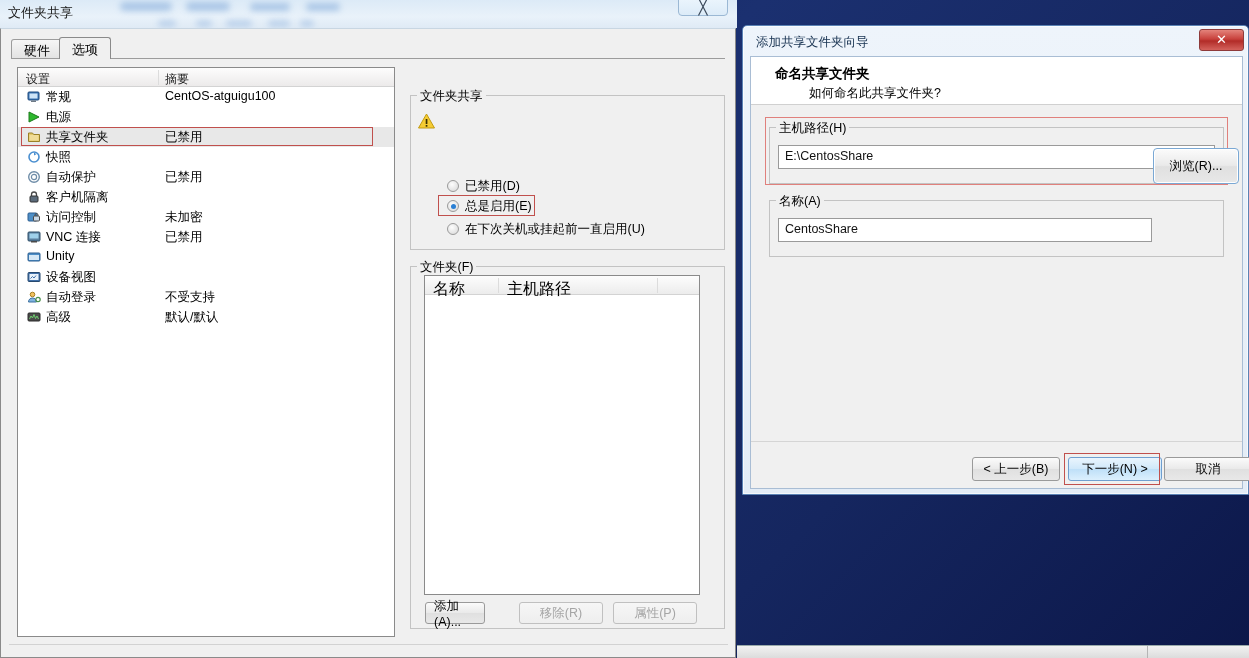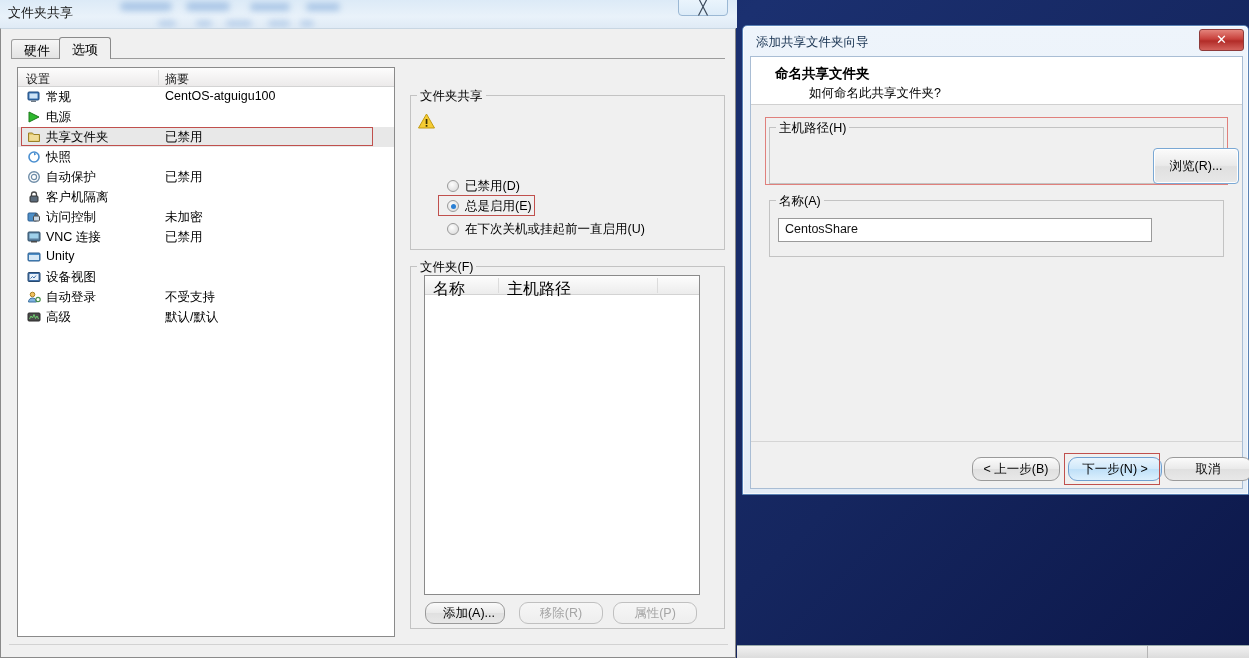--- a/index.html
+++ b/index.html
@@ -94,28 +94,28 @@
     background:#fff;border:1px solid #8a8a8a;box-sizing:border-box;}
   #ft-head{position:absolute;left:0;top:0;width:100%;height:19px;
     background:linear-gradient(to bottom,#fdfdfd,#ececec);
     border-bottom:1px solid #d3d3d3;box-sizing:border-box;}
   #ft-head .hc{position:absolute;top:3px;font-size:16px;}
   #ft-head .hc.a{left:8px;}
   #ft-head .hc.b{left:82px;}
   #ft-head .v1{position:absolute;left:73px;top:2px;width:1px;height:15px;background:#dcdcdc;}
   #ft-head .v2{position:absolute;left:232px;top:2px;width:1px;height:15px;background:#dcdcdc;}
 
-  .btn{border:1px solid #9a9a9a;border-radius:9px;box-sizing:border-box;
+  .btn{border:1px solid #9a9a9a;border-radius:3px;box-sizing:border-box;
     background:linear-gradient(to bottom,#fbfbfb,#eaeaea 48%,#e0e0e0 52%,#e8e8e8);
     font-size:12.5px;color:#000;display:flex;align-items:center;justify-content:center;
     font-family:"Liberation Sans","DejaVu Sans",sans-serif;}
   .btn.disabled{color:#a5a5a5;border-color:#c0c0c0;
     background:linear-gradient(to bottom,#f6f6f6,#eeeeee);}
 
-  #btn-add{position:absolute;left:424px;top:573px;width:80px;height:22px;padding-left:8px;}
+  #btn-add{position:absolute;left:424px;top:573px;width:60px;height:22px;padding-left:8px;}
   #btn-remove{position:absolute;left:518px;top:573px;width:84px;height:22px;}
   #btn-props{position:absolute;left:612px;top:573px;width:84px;height:22px;}
 
   #vm-footer-sep{position:absolute;left:8px;top:615px;width:719px;height:1px;background:#d2d2d2;}
 
   
   #wizard{position:absolute;left:742px;top:25px;width:507px;height:470px;
     border:1px solid #5b83b5;border-radius:5px 5px 0 0;
     background:linear-gradient(to bottom,#eef4fb,#e3ecf6);
     box-shadow:0 0 0 1px rgba(255,255,255,.65) inset;box-sizing:border-box;}
@@ -400,20 +400,21 @@
   </div>
 
   <div id="wiz-client">
     <div id="wiz-header">
       <div id="wiz-h-title">命名共享文件夹</div>
       <div id="wiz-h-sub">如何命名此共享文件夹?</div>
     </div>
 
     <div id="host-box"></div>
     <div id="host-label">主机路径(H)</div>
+    <div id="host-input">E:\CentosShare</div>
     <div id="host-redbox"></div>
     <div class="btn" id="btn-browse">浏览(R)...</div>
 
     <div id="name-box"></div>
     <div id="name-label">名称(A)</div>
     <div id="name-input">CentosShare</div>
 
     <div id="wiz-foot-sep"></div>
     <div class="btn" id="btn-back">&lt; 上一步(B)</div>
     <div class="btn" id="btn-next">下一步(N) &gt;</div>

